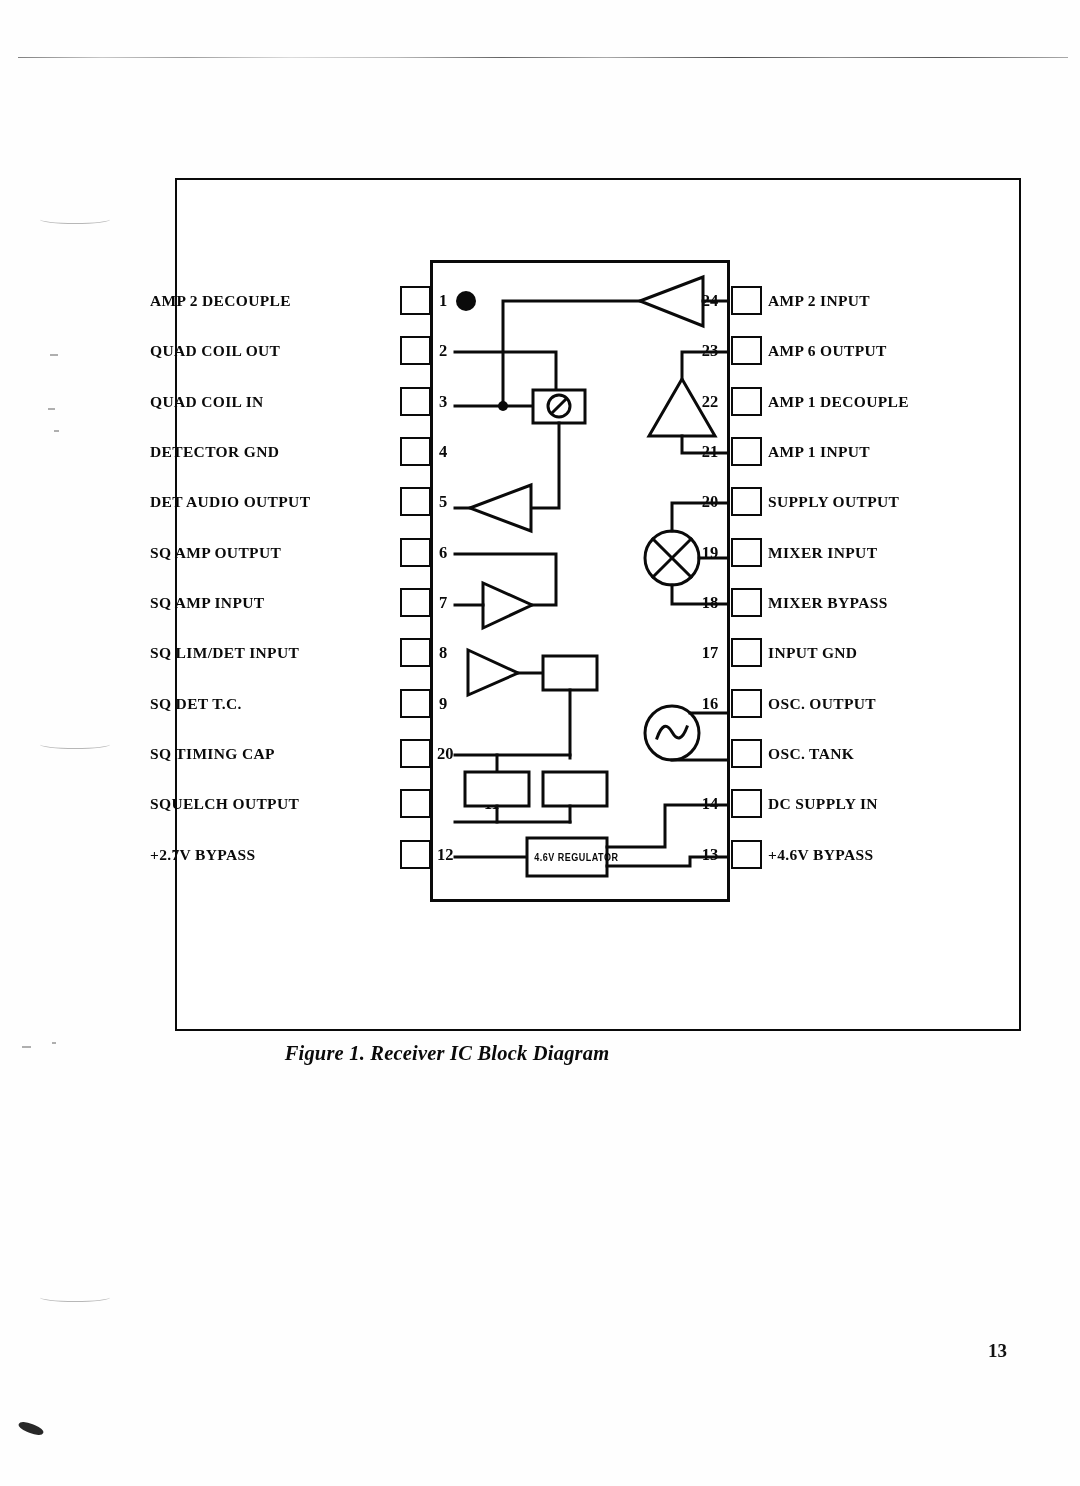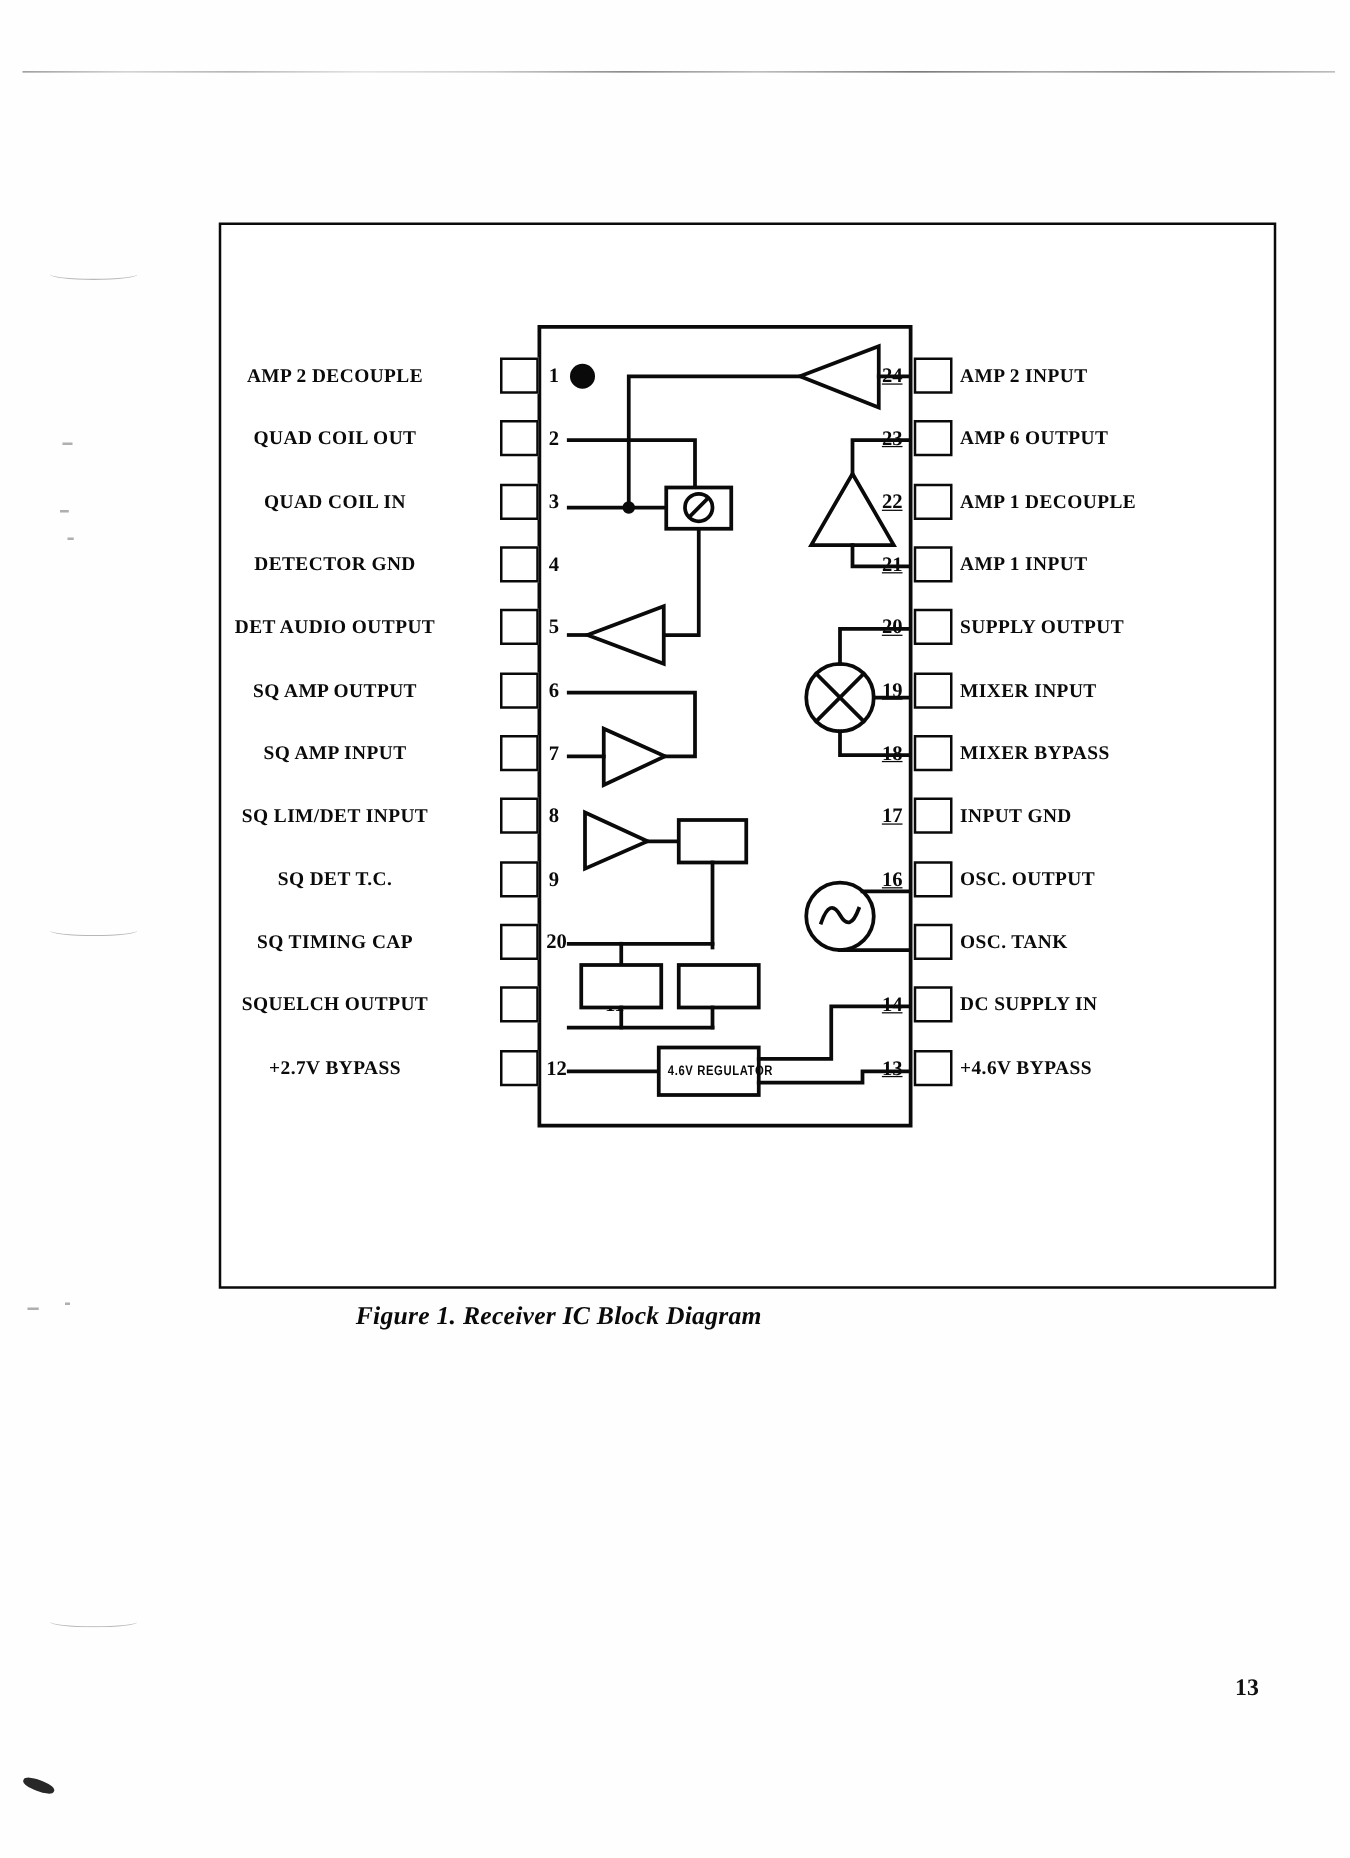--- a/index.html
+++ b/index.html
@@ -115,24 +115,24 @@
   .pin-label {
     position: absolute;
     font-family: "Liberation Serif", serif;
     font-weight: bold;
     font-size: 15.5px;
     letter-spacing: .35px;
     color: #0a0a0a;
     white-space: nowrap;
     line-height: 1;
   }
-  .pin-label.left  { text-align: center; transform: translateY(-50%); }
+  .pin-label.left  { text-align: left; transform: translateY(-50%); }
   .pin-label.right { text-align: left;  transform: translateY(-50%); }
   .pin-num.left    { transform: translateY(-50%); }
-  .pin-num.right   { transform: translateY(-50%); text-align: right; text-decoration: underline; }
+  .pin-num.right   { transform: translateY(-50%); text-align: center; }
 
   
   .schem {
     position: absolute;
     left: 0;
     top: 0;
     width: 1080px;
     height: 1486px;
     pointer-events: none;
   }

